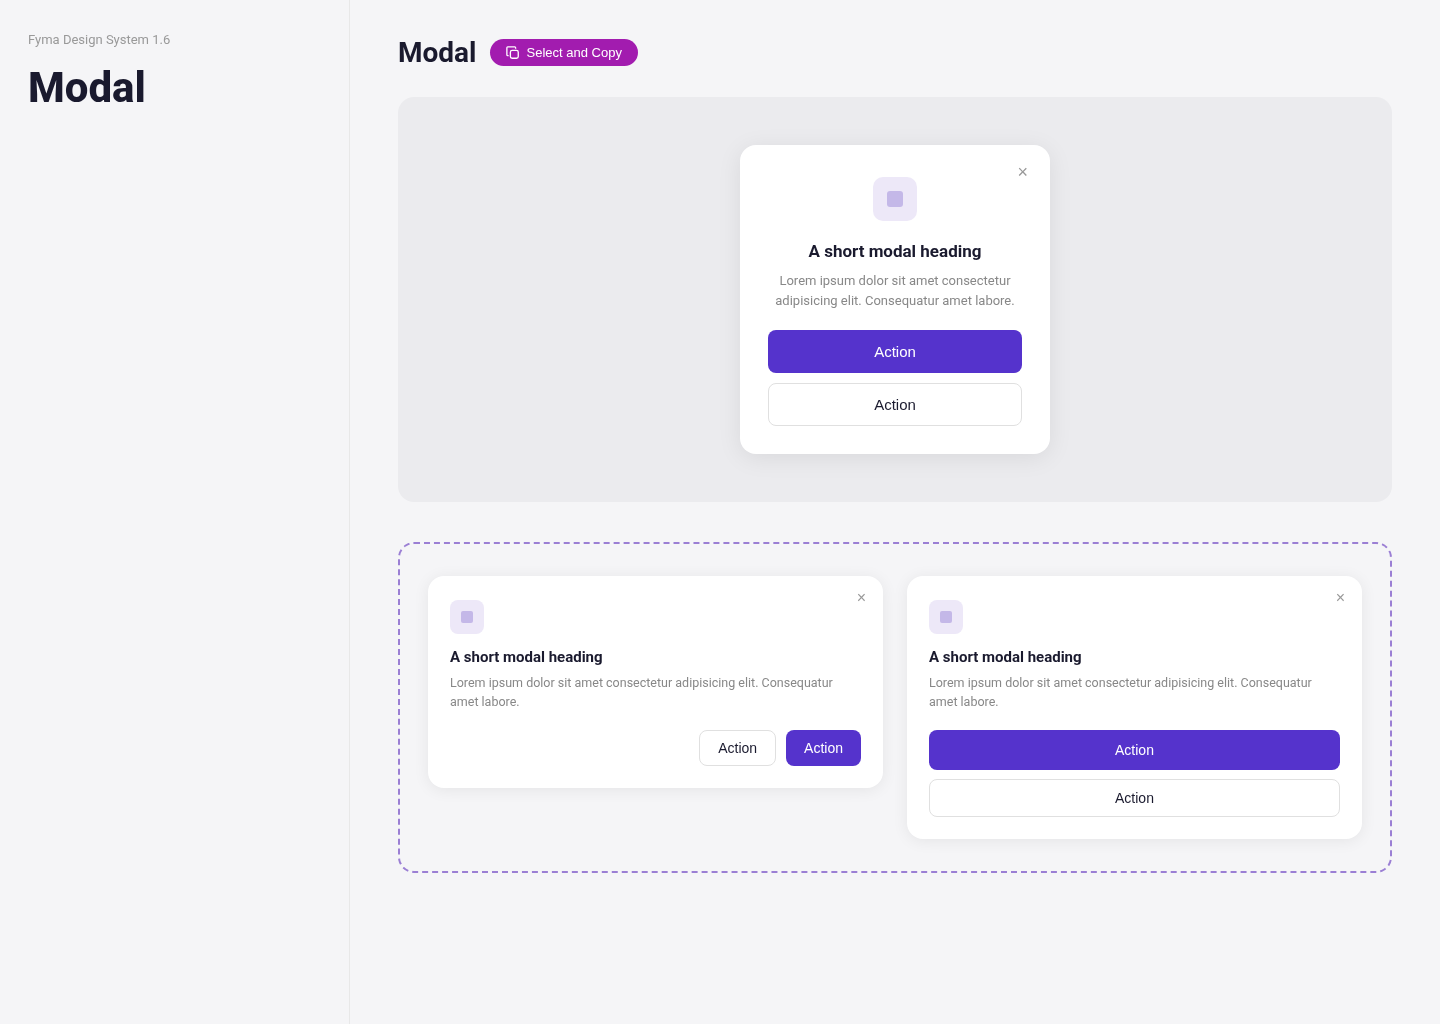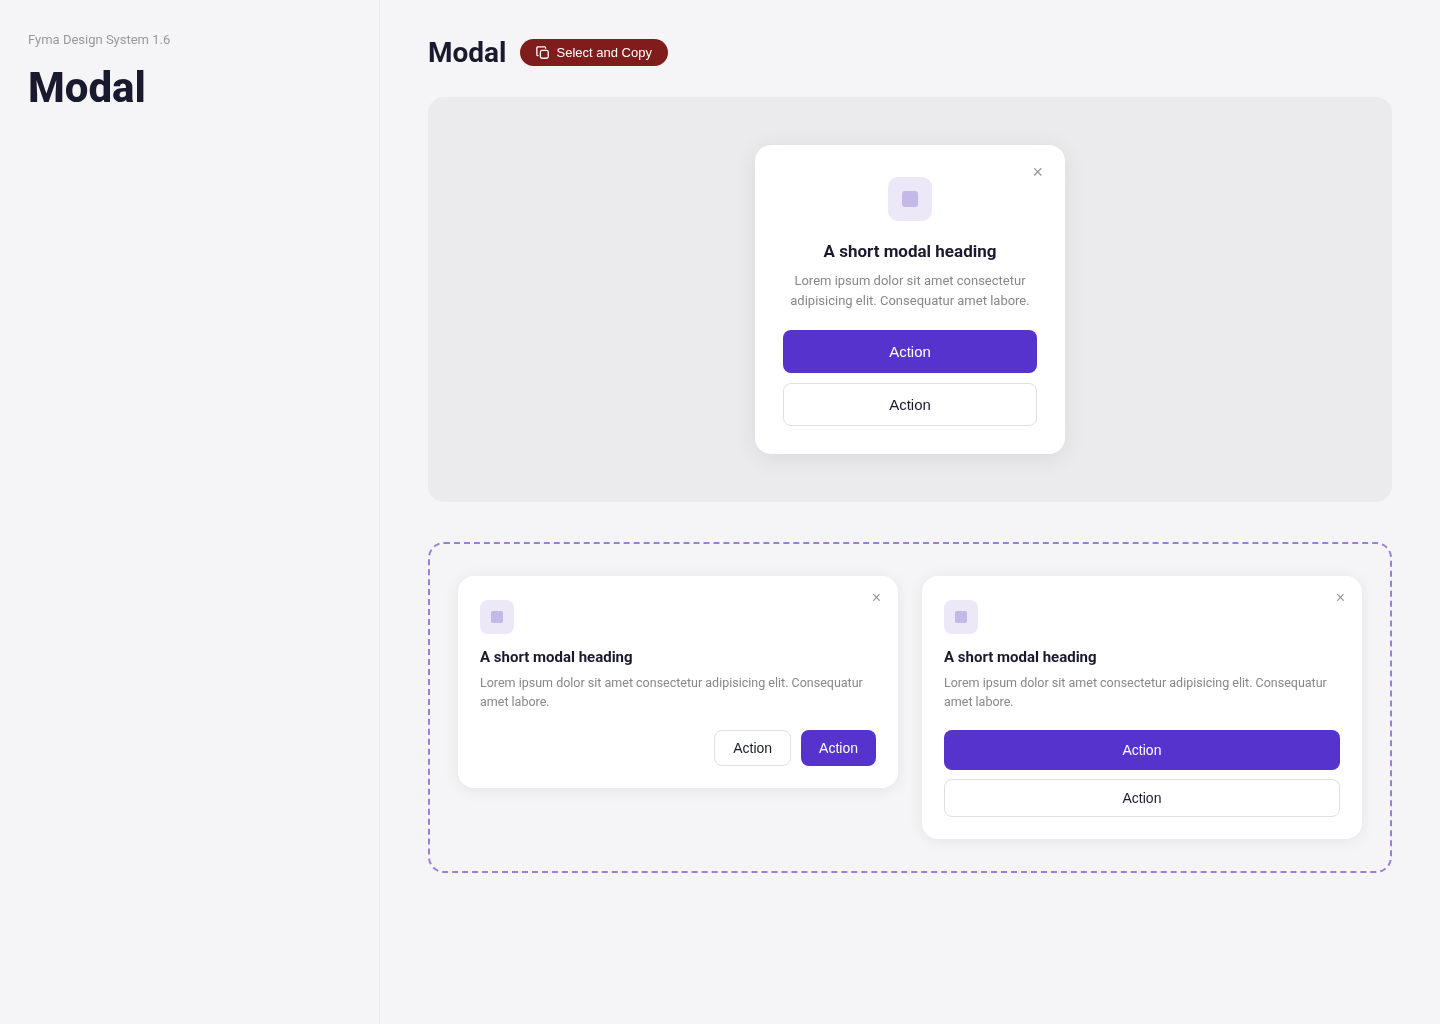--- a/index.html
+++ b/index.html
@@ -5,21 +5,21 @@
     * { box-sizing: border-box; margin: 0; padding: 0; }
     body {
       font-family: -apple-system, BlinkMacSystemFont, 'Segoe UI', Roboto, sans-serif;
       background: #f5f5f7;
       display: flex;
       min-height: 100vh;
     }
 
     
     .sidebar {
-      width: 380px;
+      width: 350px;
       min-height: 100vh;
       background: #f5f5f7;
       padding: 32px 28px;
       flex-shrink: 0;
       border-right: 1px solid #e8e8e8;
     }
     .sidebar-app-name {
       font-size: 13px;
       color: #999;
       margin-bottom: 16px;
@@ -43,21 +43,21 @@
       align-items: center;
       gap: 14px;
       margin-bottom: 28px;
     }
     .page-header-title {
       font-size: 28px;
       font-weight: 700;
       color: #1a1a2e;
     }
     .select-copy-btn {
-      background: #7f1d1d;
+      background: #a21caf;
       color: #fff;
       border: none;
       border-radius: 20px;
       padding: 6px 16px;
       font-size: 13px;
       cursor: pointer;
       display: flex;
       align-items: center;
       gap: 6px;
     }

